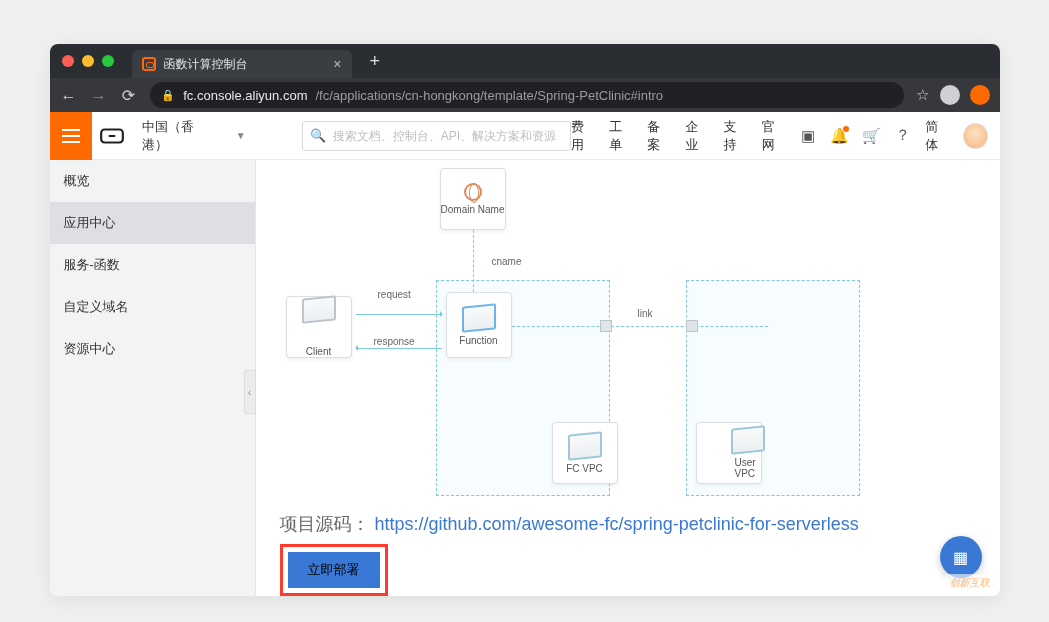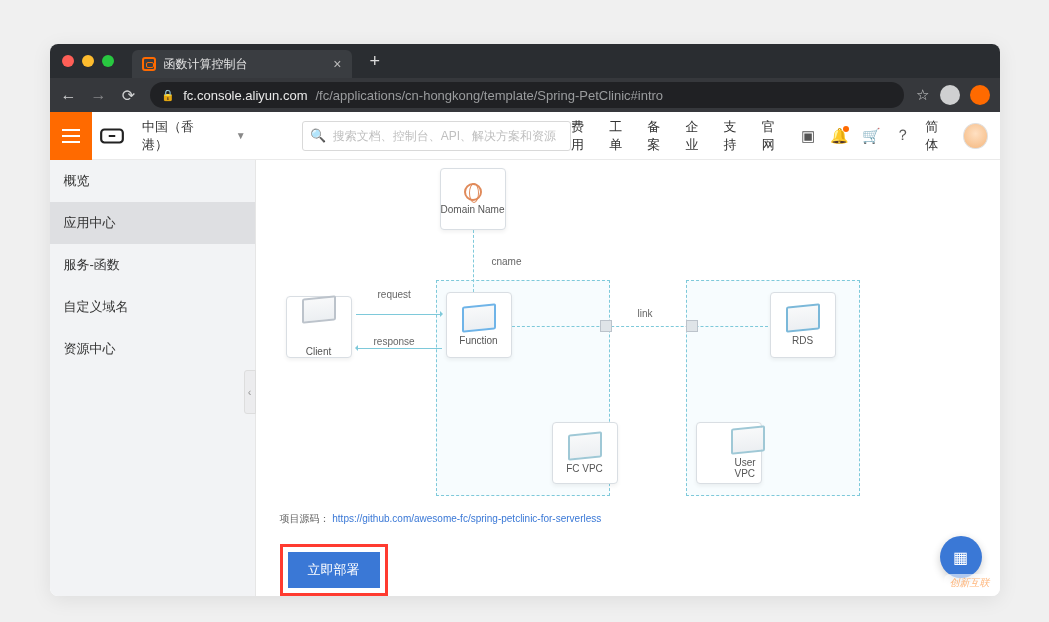--- a/index.html
+++ b/index.html
@@ -65,25 +65,25 @@
 .d-zone { position:absolute; border:1px dashed #7ec9da; background:rgba(200,235,245,0.15); }
 .d-line { position:absolute; border-top:1px dashed #7ec9da; }
 .d-line.v { border-top:none; border-left:1px dashed #7ec9da; }
 .d-sq { position:absolute; width:12px; height:12px; background:#dfe4e8; border:1px solid #bcc3cb; }
 .d-arrow { position:absolute; height:1px; background:#7ec9da; }
 .d-arrow::after { content:""; position:absolute; right:-4px; top:-3px; border:3px solid transparent; border-left-color:#7ec9da; }
 .d-arrow.rev::after { left:-4px; right:auto; border-left-color:transparent; border-right-color:#7ec9da; }
 .globe { width:18px; height:18px; border:2px solid #e08a5a; border-radius:50%; position:relative; margin-bottom:3px; }
 .globe::before { content:""; position:absolute; left:3px; top:-2px; width:8px; height:18px; border:1px solid #e08a5a; border-radius:50%; }
 
-.source-line { font-size:10px; color:#666; margin:6px 0 18px; }
+.source-line { font-size:18px; color:#666; margin:6px 0 8px; }
 .source-line a { color:#3a78d6; text-decoration:none; }
 
 .deploy-wrap { display:inline-block; padding:5px; border:3px solid #ff3b30; }
-.deploy-btn { background:#3a78d6; color:#ffffff; border:none; padding:9px 20px; font-size:13px; cursor:pointer; }
+.deploy-btn { background:#3a78d6; color:#000000; border:none; padding:9px 20px; font-size:13px; cursor:pointer; }
 
 
 .fab { position:absolute; right:18px; bottom:18px; width:42px; height:42px; border-radius:50%; background:#3a78d6; display:flex; align-items:center; justify-content:center; color:#fff; font-size:16px; box-shadow:0 3px 8px rgba(0,0,0,0.2); }
 .watermark { position:absolute; right:4px; bottom:4px; font-size:10px; color:rgba(255,130,30,0.6); font-style:italic; background:rgba(255,255,255,0.6); padding:2px 6px; border-radius:6px; }
 </style>
 </head>
 <body>
 
 <div class="browser-window">
 
@@ -188,24 +188,20 @@
         <div class="d-box" style="left:166px; top:124px; width:66px; height:66px;">
           <div class="ic" style="border-color:#6fb4e8"></div>
           <span>Function</span>
         </div>
 
         <span class="d-lbl" style="left:358px; top:140px;">link</span>
         <div class="d-line" style="left:232px; top:158px; width:256px;"></div>
         <div class="d-sq" style="left:320px; top:152px;"></div>
         <div class="d-sq" style="left:406px; top:152px;"></div>
 
-        <div class="d-box" style="left:490px; top:124px; width:66px; height:66px;">
-          <div class="ic" style="border-color:#7bb8d9"></div>
-          <span>RDS</span>
-        </div>
 
         <div class="d-box" style="left:272px; top:254px; width:66px; height:62px;">
           <div class="ic" style="border-color:#9fc8d6"></div>
           <span>FC VPC</span>
         </div>
         <div class="d-box" style="left:416px; top:254px; width:66px; height:62px;padding-left:38px;">
           <div class="ic" style="border-color:#9fc8d6"></div>
           <span>User VPC</span>
         </div>
       </div>

